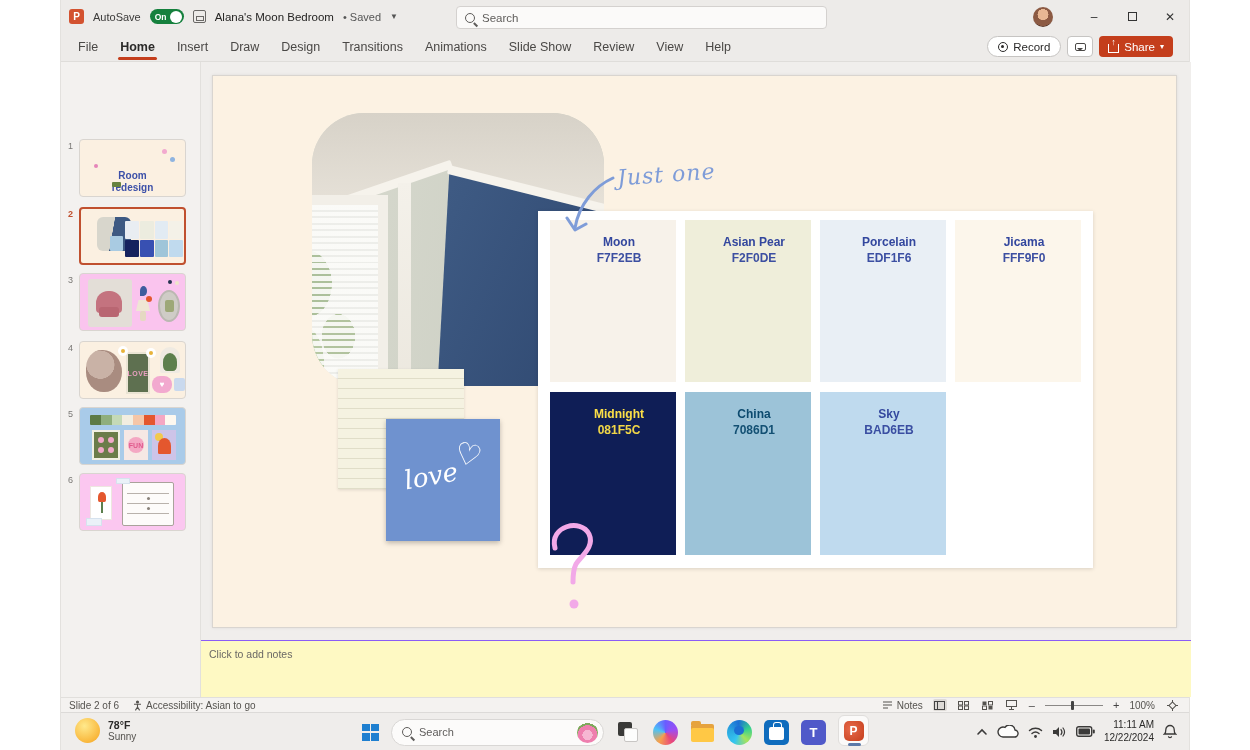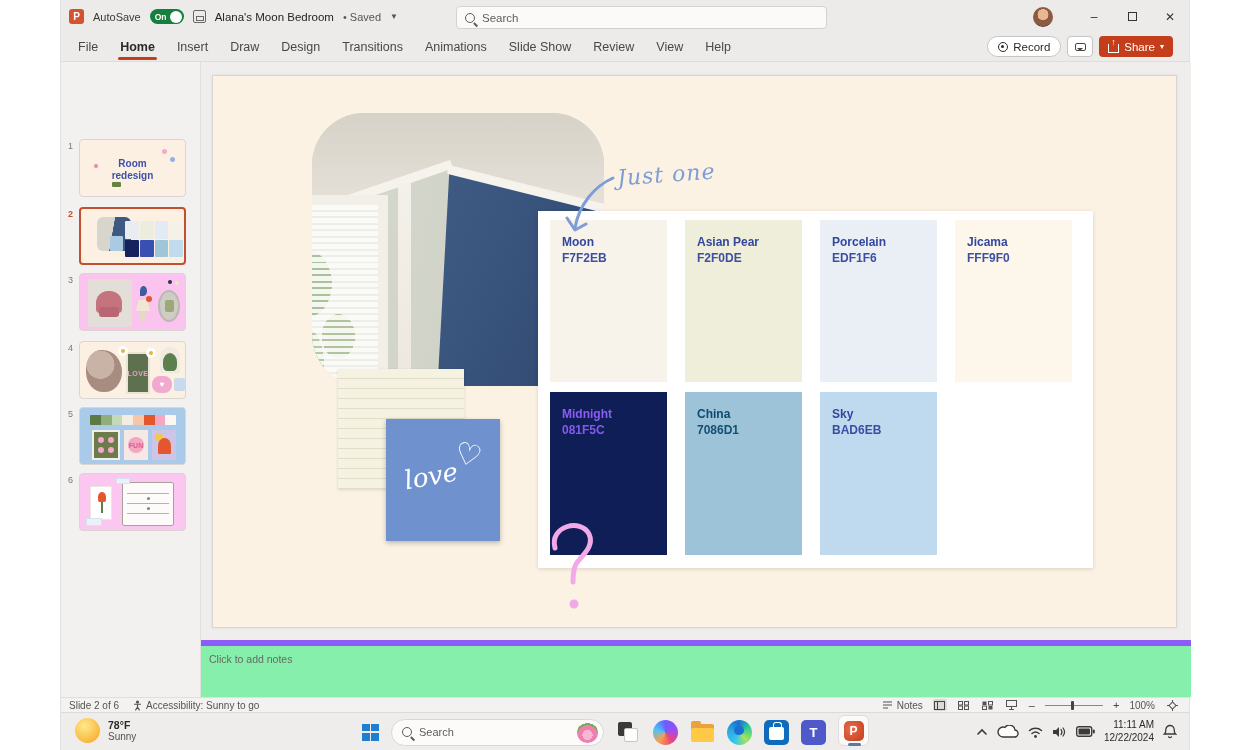--- a/index.html
+++ b/index.html
@@ -114,28 +114,28 @@
 
   .annotation { position:absolute; left:404px; top:86px; font-family:"DejaVu Serif",serif; font-style:italic; font-size:22px; letter-spacing:1px; transform:rotate(-4deg); white-space:nowrap; }
   .arrow-svg { position:absolute; left:352px; top:96px; }
 
   .lined-paper { position:absolute; left:125px; top:293px; width:126px; height:120px; background:repeating-linear-gradient(#F5F2E1 0 9px,#E0DDC8 9px 10px); box-shadow:0 1px 3px rgba(0,0,0,.12); }
   .sticky { position:absolute; left:173px; top:343px; width:114px; height:122px; box-shadow:0 2px 5px rgba(0,0,0,.25); }
   .sticky .love { position:absolute; left:18px; top:42px; color:#fff; font-family:"DejaVu Serif",serif; font-style:italic; font-size:26px; transform:rotate(-10deg); }
   .sticky .heart { position:absolute; right:18px; top:18px; color:#fff; font-size:30px; transform:rotate(14deg); font-family:"DejaVu Sans",sans-serif; }
 
   .palette-card { position:absolute; left:325px; top:135px; width:555px; height:357px; background:#fff; box-shadow:0 1px 4px rgba(0,0,0,.14); padding:9px 12px 13px; display:grid; grid-template-columns:repeat(4,117px); grid-template-rows:162px 163px; column-gap:18px; row-gap:10px; }
-  .swatch { width:117px; }
+  .swatch { width:126px;text-align:center; }
   .sw-label { padding:15px 0 0 12px; font-size:12px; line-height:1.3; }
   .sw-name { font-weight:bold; display:block; }
   .sw-hex { font-weight:bold; display:block; opacity:.95; }
   .qmark-svg { position:absolute; left:330px; top:438px; }
 
   
-  .notespanel { position:absolute; left:140px; top:578px; width:990px; height:57px; background:#86efac; border-top:6px solid #8b5cf6; }
+  .notespanel { position:absolute; left:140px; top:578px; width:990px; height:57px; background:#fef9c3; border-top:1px solid #8b5cf6; }
   .notes-ph { position:absolute; left:8px; top:7px; font-size:10.5px; color:#6a6865; }
 
   
   .statusbar { position:absolute; left:0; top:697px; width:100%; height:15px; background:#F4F2F0; border-top:1px solid #E1DFDC; display:flex; align-items:center; font-size:10px; color:#55534F; }
   .sb-left { display:flex; align-items:center; gap:14px; margin-left:8px; }
   .sb-right { margin-left:auto; margin-right:10px; display:flex; align-items:center; gap:10px; }
   .acc { display:flex; align-items:center; gap:4px; }
   .view-ico { width:14px; height:12px; display:flex; align-items:center; justify-content:center; }
   .view-ico.sel { background:#DDDAD6; border-radius:2px; }
   .zoom-track { width:58px; height:1px; background:#8A8886; position:relative; }
@@ -237,21 +237,21 @@
         <span style="font-size:8px">▾</span>
       </div>
     </div>
   </div>
 
   <div class="bodyarea">
 
     <div class="thumbpanel">
       <span class="thumb-num" style="top:79px">1</span>
       <div class="thumb" style="top:77px">
-        <div class="t1-title" style="width:62px;margin:4px auto">Room redesign</div>
+        <div class="t1-title" style="width:62px;margin:16px auto">Room redesign</div>
         <span class="dot" style="left:82px;top:9px;width:5px;height:5px;background:#F2A9CF"></span>
         <span class="dot" style="left:90px;top:17px;width:5px;height:5px;background:#8FB4E0"></span>
         <span class="dot" style="left:32px;top:42px;width:9px;height:5px;border-radius:1px;background:#67823F"></span>
         <span class="dot" style="left:14px;top:24px;width:4px;height:4px;background:#E585B9"></span>
       </div>
 
       <span class="thumb-num num-sel" style="top:147px">2</span>
       <div class="thumb selected" style="top:145px">
         <div class="t2-photo"></div>
         <div class="t2-grid">
@@ -369,21 +369,21 @@
               <span class="sw-hex">EDF1F6</span>
             </div>
           </div>
           <div class="swatch" style="background: rgb(252, 246, 235);">
             <div class="sw-label" style="color: rgb(51, 71, 158);">
               <span class="sw-name">Jicama</span>
               <span class="sw-hex">FFF9F0</span>
             </div>
           </div>
           <div class="swatch" style="background: rgb(15, 30, 86);">
-            <div class="sw-label" style="color: #8b5cf6;">
+            <div class="sw-label" style="color: #fde047;">
               <span class="sw-name">Midnight</span>
               <span class="sw-hex">081F5C</span>
             </div>
           </div>
           <div class="swatch" style="background: rgb(156, 195, 216);">
             <div class="sw-label" style="color: #0c4a6e;">
               <span class="sw-name">China</span>
               <span class="sw-hex">7086D1</span>
             </div>
           </div>
@@ -420,21 +420,21 @@
   </div>
 
   <div class="statusbar">
     <div class="sb-left">
       <span>Slide 2 of 6</span>
       <span class="acc">
         <svg width="9" height="11" viewBox="0 0 9 11">
               <circle cx="4.5" cy="2" r="1.6" fill="#55534F"></circle>
               <path d="M1,4.2 L8,4.2 M4.5,4 L4.5,7 M4.5,7 L2.4,10.4 M4.5,7 L6.6,10.4" stroke="#55534F" stroke-width="1.1" fill="none"></path>
             </svg>
-        <span>Accessibility: Sunny to go</span>
+        <span>Accessibility: Asian to go</span>
       </span>
     </div>
     <div class="sb-right">
       <span class="acc">
         <svg width="11" height="10" viewBox="0 0 11 10">
               <path d="M1,2 H10 M1,5 H10 M1,8 H6" stroke="#55534F" stroke-width="1.1"></path>
             </svg>
         <span>Notes</span>
       </span>
       <span class="view-ico sel">

